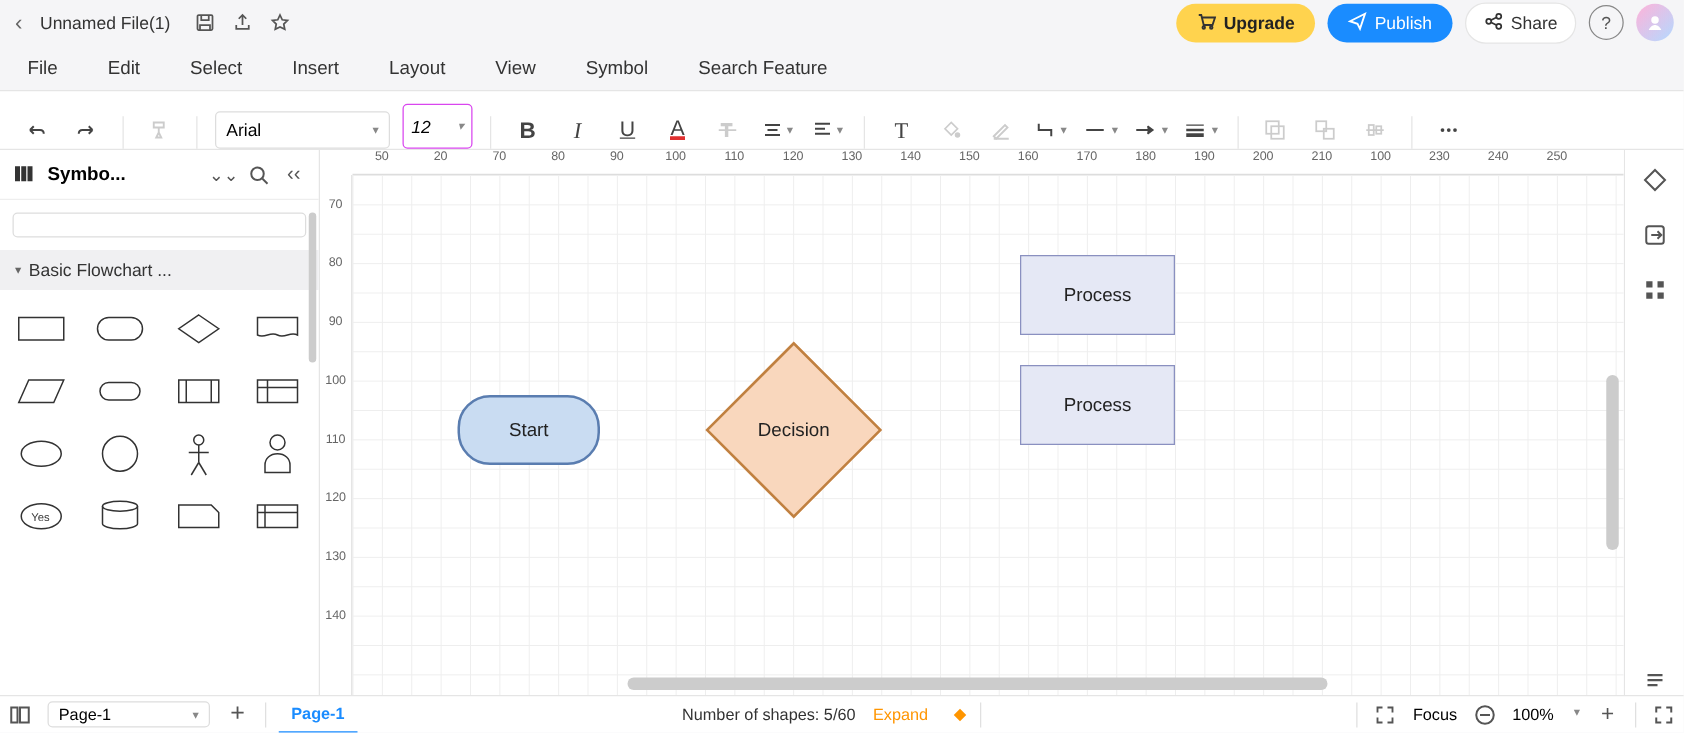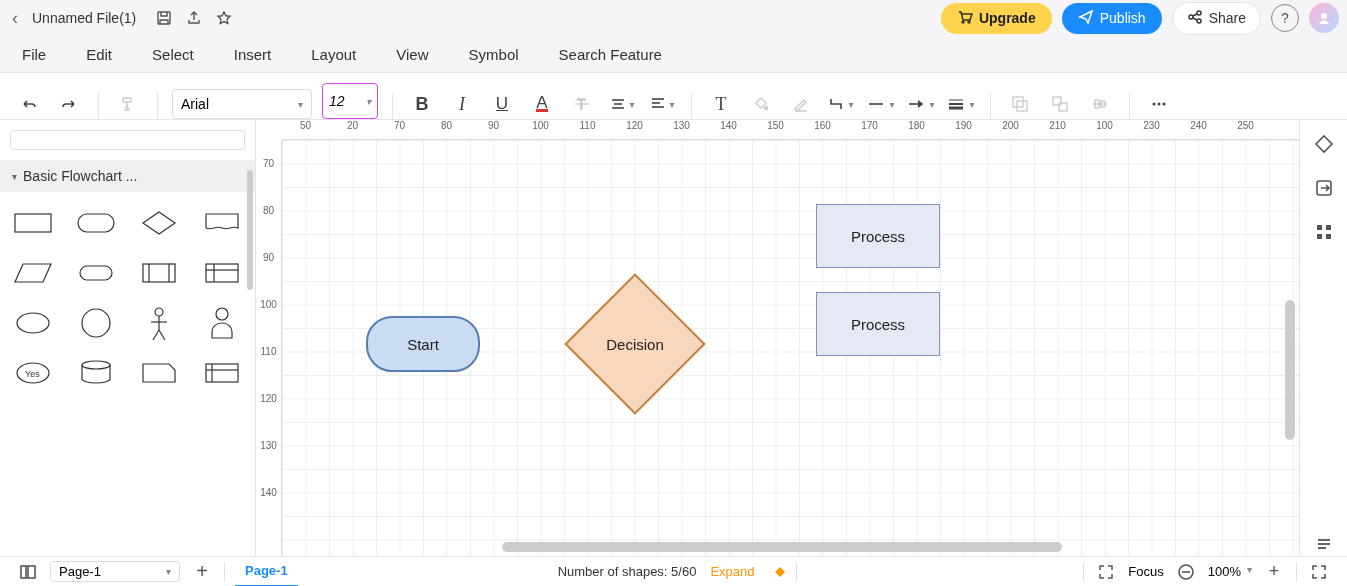--- a/index.html
+++ b/index.html
@@ -67,31 +67,31 @@
 .fc-process1 { width: 124px; height: 64px; background: #e5e8f5; border: 1.5px solid #8a90c0; left: 534px; top: 64px; }
 .fc-process2 { width: 124px; height: 64px; background: #e5e8f5; border: 1.5px solid #8a90c0; left: 534px; top: 152px; }
 .fc-end { width: 124px; height: 60px; background: #cdecd8; border: 2px solid #5fa87d; border-radius: 26px; left: 534px; top: 296px; }
 
 
 .right-rail { width: 48px; background: #fff; border-left: 1px solid #e5e5e5; display: flex; flex-direction: column; align-items: center; padding-top: 12px; gap: 20px; }
 .right-rail .rail-icon { width: 24px; height: 24px; display: flex; align-items: center; justify-content: center; color: #555; cursor: pointer; }
 .right-rail .rail-spacer { flex: 1; }
 
 
-.statusbar { position: absolute; bottom: 0; left: 0; right: 0; height: 30px; background: #fff; border-top: 1px solid #e5e5e5; display: flex; align-items: center; padding: 0 16px; gap: 10px; font-size: 13px; }
+.statusbar { position: absolute; bottom: 0; left: 0; right: 0; height: 30px; background: #fff; border-top: 1px solid #e5e5e5; display: flex; align-items: center; padding: 0 4px; gap: 10px; font-size: 13px; }
 .sb-btn { width: 24px; height: 24px; display: flex; align-items: center; justify-content: center; color: #555; cursor: pointer; }
 .page-dropdown { width: 130px; border: 1px solid #ddd; border-radius: 4px; padding: 2px 8px; display: flex; align-items: center; justify-content: space-between; cursor: pointer; }
 .sb-sep { width: 1px; height: 20px; background: #e0e0e0; }
 .page-tab { color: #1a8cff; font-weight: 600; padding: 0 10px; border-bottom: 2px solid #1a8cff; height: 30px; display: flex; align-items: center; cursor: pointer; }
 .sb-spacer-mid { flex: 0 0 240px; }
 .shapes-count { color: #333; }
 .expand-link { color: #ff9500; cursor: pointer; margin-left: 4px; display: flex; align-items: center; gap: 20px; }
 .sb-spacer { flex: 1; }
 .focus-btn { display: flex; align-items: center; gap: 4px; cursor: pointer; }
-.zoom-display { display: flex; align-items: flex-start; gap: 6px; cursor: pointer; }
+.zoom-display { display: flex; align-items: flex-start; gap: 16px; cursor: pointer; }
 </style>
 </head>
 <body>
 
 <div class="titlebar">
   <span class="back-chevron">‹</span>
   <span class="filename">Unnamed File(1)</span>
   <span class="tb-icon">
       <svg width="16" height="16" viewBox="0 0 16 16" fill="none" stroke="currentColor" stroke-width="1.4">
         <rect x="2" y="2" width="12" height="12" rx="1"></rect>
@@ -282,20 +282,36 @@
         <circle cx="4" cy="9" r="1.5"></circle>
         <circle cx="9" cy="9" r="1.5"></circle>
         <circle cx="14" cy="9" r="1.5"></circle>
       </svg>
     </span>
 </div>
 
 <div class="main">
 
   <div class="sidebar">
+    <div class="sidebar-header">
+      <span class="lib-icon"><svg width="18" height="18" viewBox="0 0 18 18" fill="#333">
+            <rect x="2" y="3" width="4" height="12"></rect>
+            <rect x="7" y="3" width="4" height="12"></rect>
+            <rect x="12" y="3" width="4" height="12"></rect>
+          </svg></span>
+      <span class="lib-title">Symbo...</span>
+      <span class="sb-icon" style="font-size:14px">⌄⌄</span>
+      <span class="sb-icon">
+          <svg width="16" height="16" viewBox="0 0 16 16" fill="none" stroke="currentColor" stroke-width="1.6">
+            <circle cx="7" cy="7" r="5"></circle>
+            <line x1="11" y1="11" x2="15" y2="15"></line>
+          </svg>
+        </span>
+      <span class="sb-icon">‹‹</span>
+    </div>
     <div class="sidebar-body">
       <div class="sb-partial-box"></div>
       <div class="sb-category">
           <span>Basic Flowchart ...</span>
         </div>
       <div class="shapes-grid">
         <div class="shape-cell">
             <svg width="40" height="26">
               <rect x="2" y="4" width="36" height="18"></rect>
             </svg>

